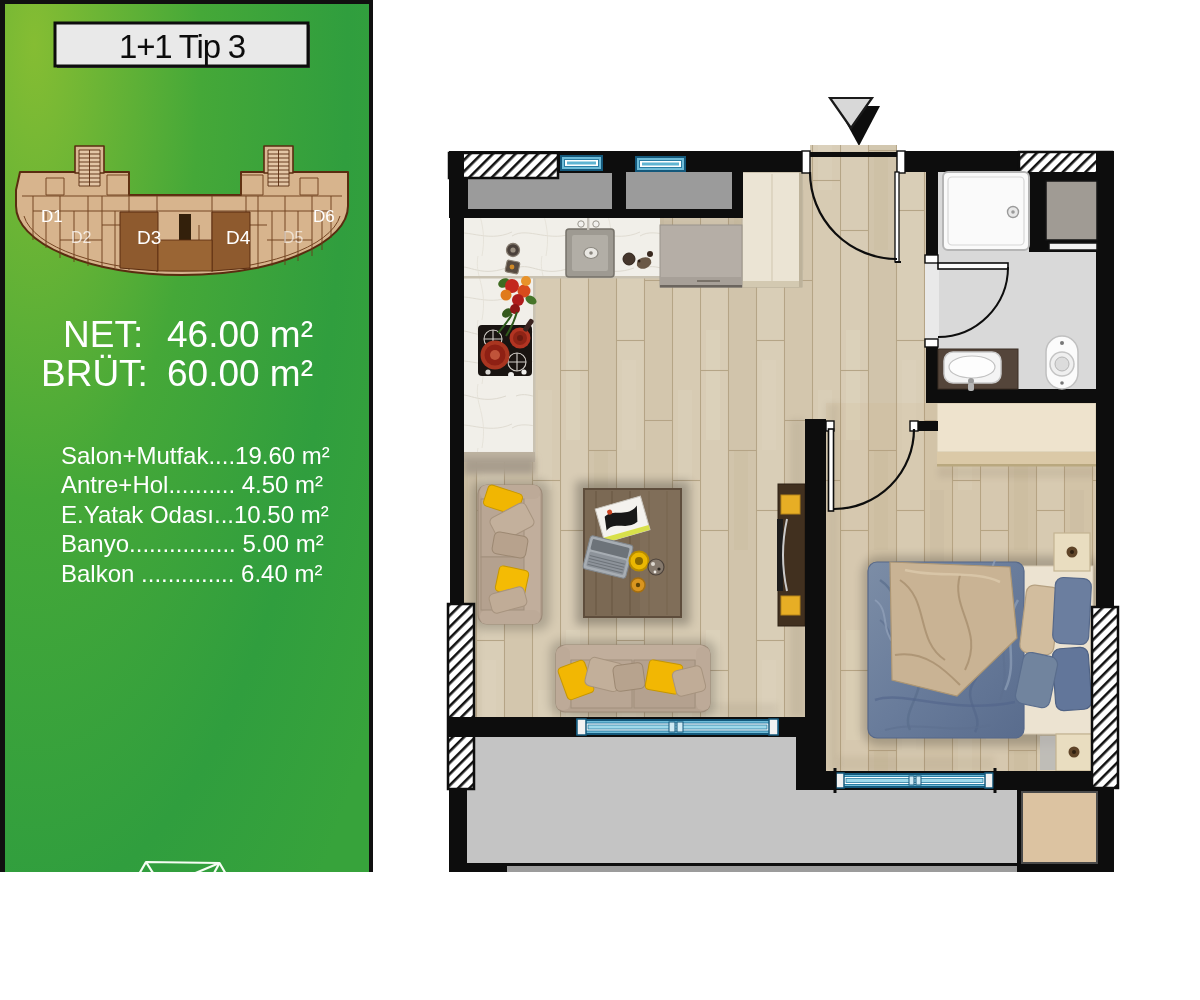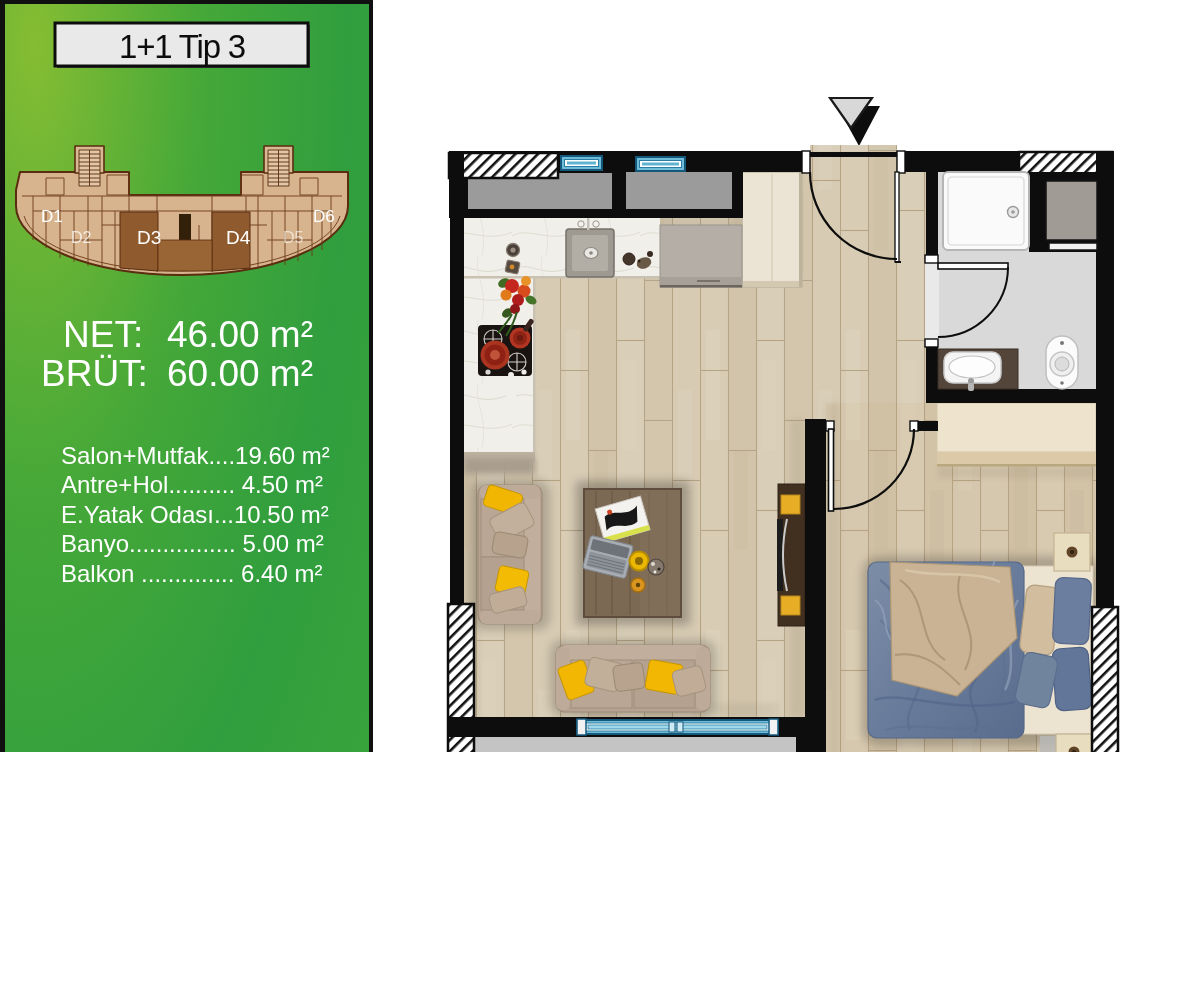--- a/index.html
+++ b/index.html
@@ -1,16 +1,16 @@
 <!DOCTYPE html>
 <html><head>
 <meta charset="utf-8">
 <style>
 html,body{margin:0;padding:0;background:#ffffff;font-family:"Liberation Sans",sans-serif;}
-#page{position:relative;width:1200px;height:752px;overflow:hidden;background:#f97316;}
+#page{position:relative;width:1200px;height:872px;overflow:hidden;background:#f97316;}
 svg{display:block;}
 </style>
 </head>
 <body>
 <div id="page">
 <svg width="1200" height="1000" viewBox="0 0 1200 1000">
 <defs>
 <radialGradient id="greenGrad" cx="0.08" cy="0.04" r="1.15">
 <stop offset="0" stop-color="#85bd33"></stop>
 <stop offset="0.4" stop-color="#45a838"></stop>

